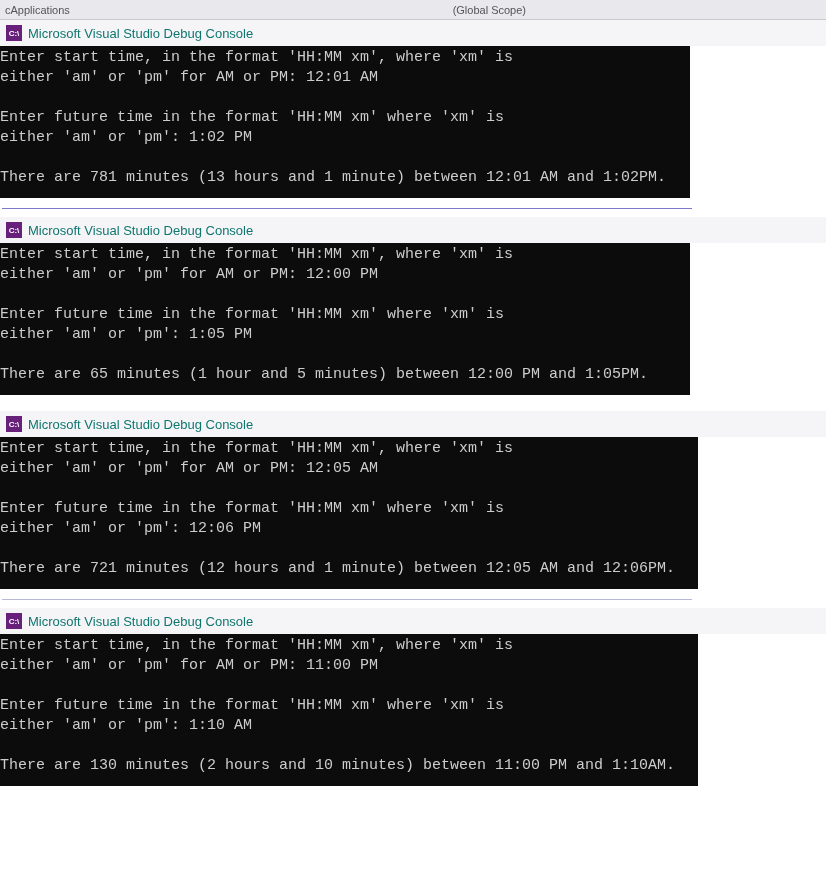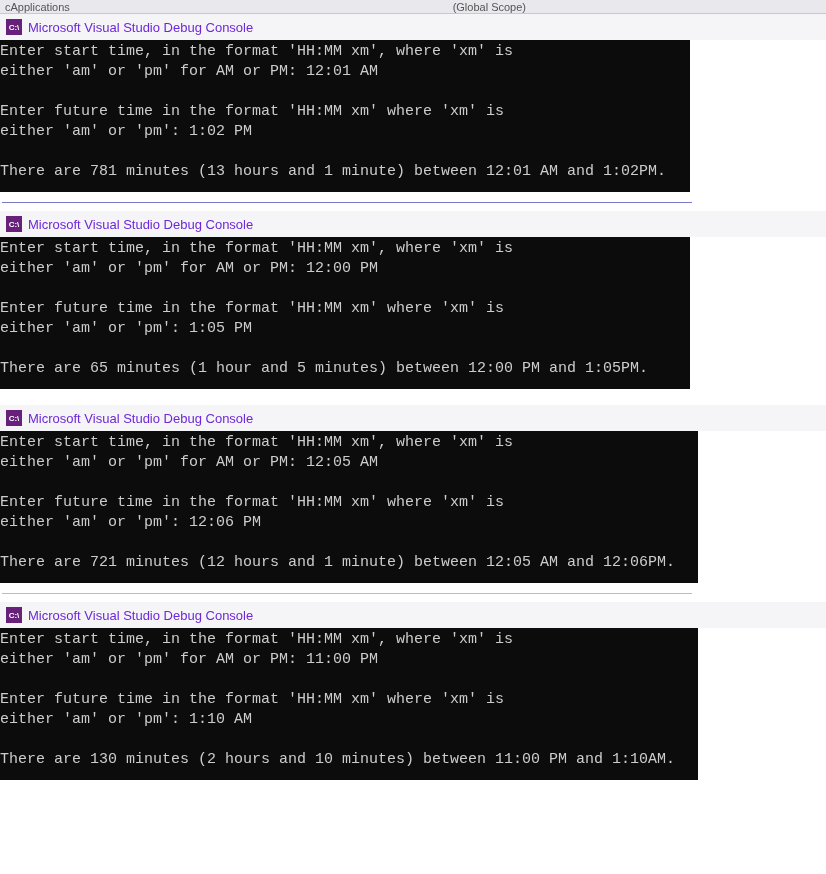--- a/index.html
+++ b/index.html
@@ -3,21 +3,21 @@
   <meta charset="utf-8">
   <style>
     * { margin: 0; padding: 0; box-sizing: border-box; }
     body {
       background: #ffffff;
       font-family: 'Segoe UI', Tahoma, sans-serif;
       width: 826px;
     }
     .top-bar {
       background: #e8e8ed;
-      height: 14px;
+      height: 20px;
       width: 100%;
       border-bottom: 1px solid #c8c8d0;
       display: flex;
       align-items: center;
       overflow: hidden;
       font-size: 11px;
       color: #555;
     }
     .top-bar-left {
       flex: 1;
@@ -44,21 +44,21 @@
       align-items: center;
       justify-content: center;
       color: #fff;
       font-size: 8px;
       font-weight: bold;
       font-family: Arial, sans-serif;
       margin-right: 6px;
       flex-shrink: 0;
     }
     .title-text {
-      color: #6d28d9;
+      color: #0f766e;
       font-size: 13px;
       font-weight: 400;
     }
     .console-body {
       background: #0c0c0c;
       color: #cccccc;
       font-family: 'Consolas', 'Courier New', monospace;
       font-size: 15px;
       line-height: 20px;
       padding: 2px 0 10px 0;

